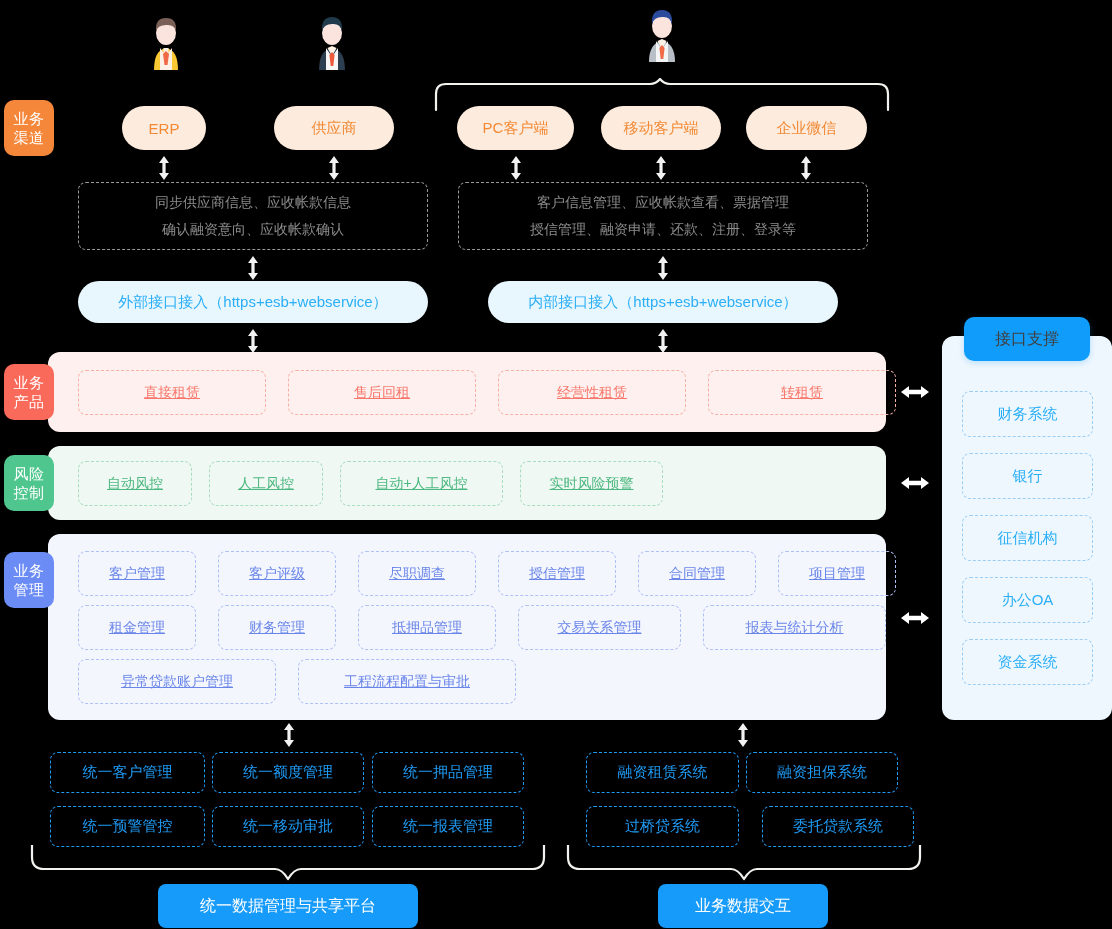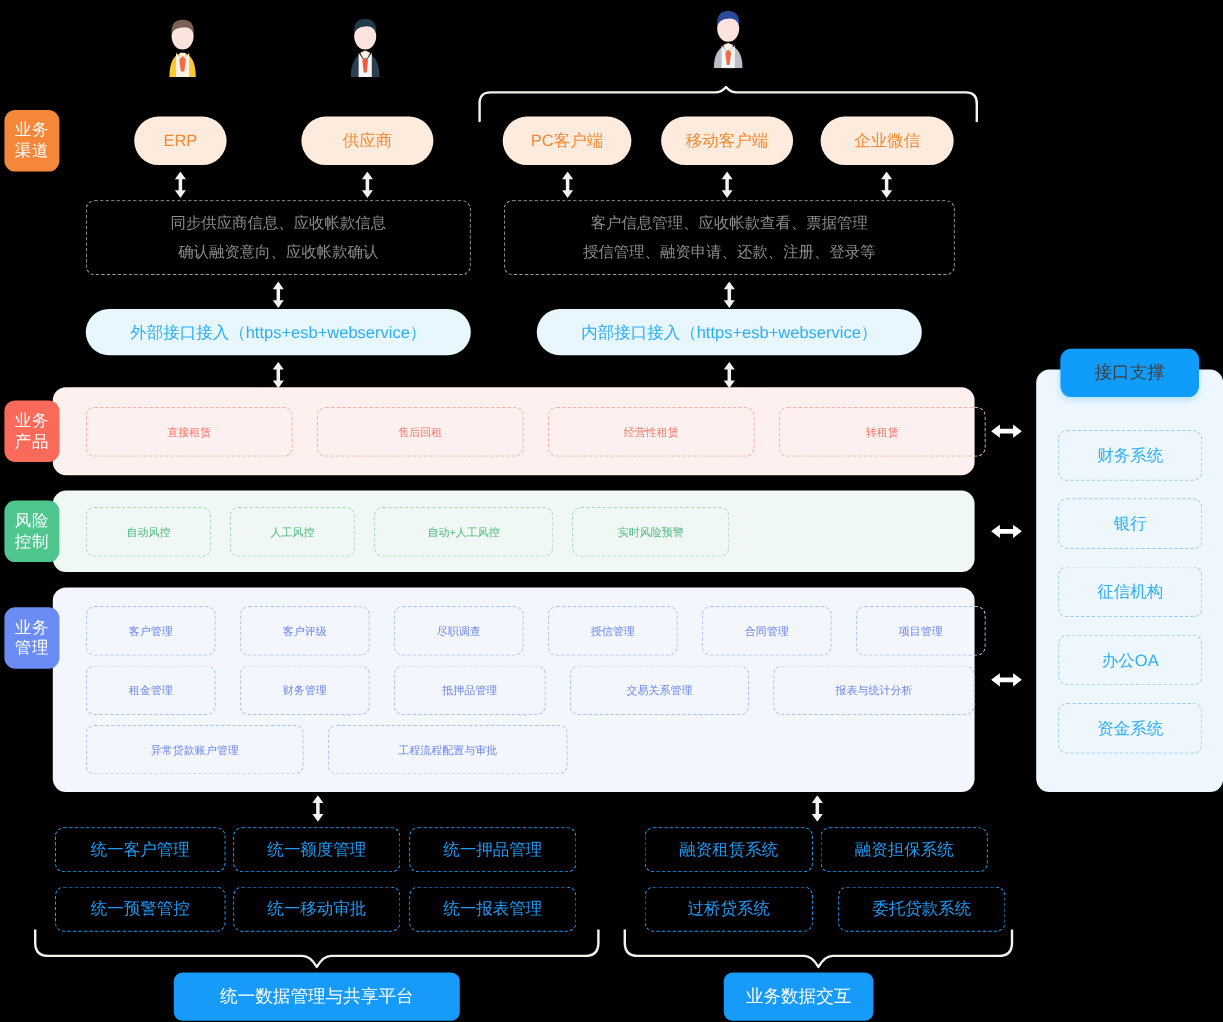--- a/index.html
+++ b/index.html
@@ -51,22 +51,23 @@
   }
 
   
   .panel{ border-radius:12px; position:absolute; }
   .panel-product{ background:#FDF0EE; }
   .panel-risk   { background:#EFF8F2; }
   .panel-manage { background:#F4F6FE; }
 
   .cell{
     border-radius:8px; border:1px dashed; background:transparent;
-    font-size:10px; display:flex; align-items:center; justify-content:center;
+    font-size:14px; display:flex; align-items:center; justify-content:center;
     height:45px;
+    text-decoration:underline;
   }
   .cell-product{ border-color:#F6B0A6; color:#F8766A; }
   .cell-risk   { border-color:#A8DCC0; color:#4EB882; }
   .cell-manage { border-color:#AFC0F4; color:#6A86E8; }
 
   
   .support-panel{
     background:#EFF7FE; border-radius:12px;
   }
   .support-head{
@@ -370,17 +371,17 @@
     <span>过桥贷系统</span>
   </div>
   <div class="abs blue-cell ctr" style="left:746px; top:806px; width:152px;margin-left:16px;">
     <span>委托贷款系统</span>
   </div>
 
   <svg class="abs" style="left:566px; top:845px;" width="356" height="38">
     <path d="M2 0 L2 12 Q2 24 14 24 L165 24 Q172 24 178 34 Q184 24 191 24 L342 24 Q354 24 354 12 L354 0" fill="none" stroke="#F4F2EF" stroke-width="2.2" stroke-linecap="round" stroke-linejoin="round"></path>
   </svg>
 
-  <div class="abs blue-solid ctr" style="left:658px; top:884px; width:136px;">
+  <div class="abs blue-solid ctr" style="left:658px; top:884px; width:170px;">
     <span>业务数据交互</span>
   </div>
 
 </div>
 
 </body></html>

